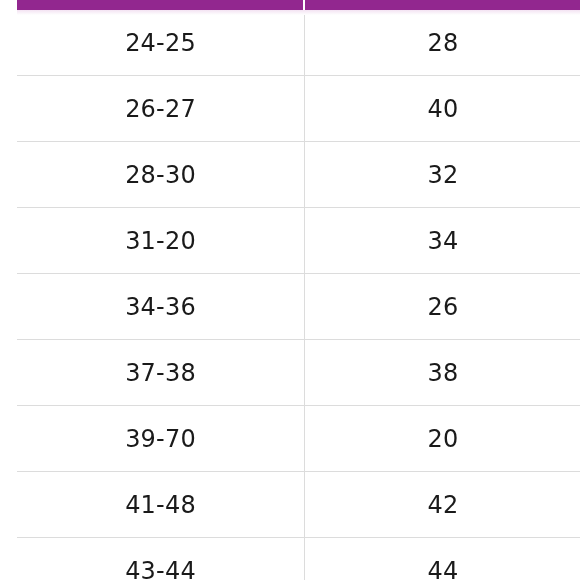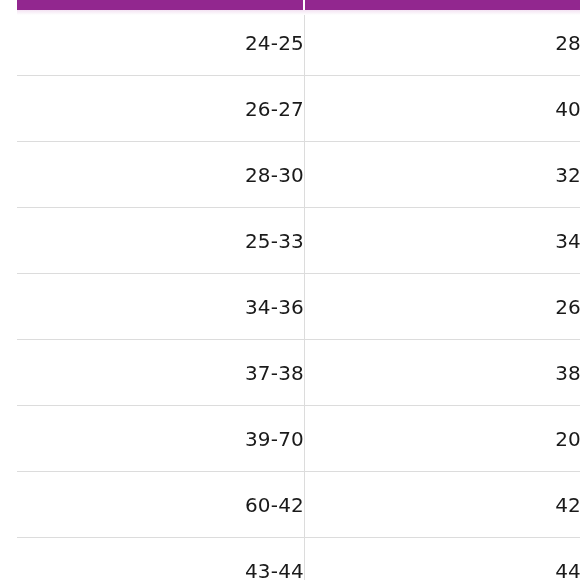--- a/index.html
+++ b/index.html
@@ -70,23 +70,23 @@
     position: absolute;
     top: 0;
     left: 17px;
     width: 563px;
     border-collapse: collapse;
     table-layout: fixed;
   }
   .size-table td {
     height: 65px;
     border-bottom: 1px solid #dcdcdc;
-    text-align: right;
+    text-align: center;
     vertical-align: middle;
-    font-size: 20px;
+    font-size: 24px;
     color: #1a1a1a;
     font-weight: 400;
     letter-spacing: 0.2px;
     padding: 0;
   }
   .col-1 {
     width: 287px;
     border-right: 1px solid #dcdcdc;
   }
   .col-2 {
@@ -116,37 +116,37 @@
         </tr>
         <tr>
           <td class="col-1">26-27</td>
           <td class="col-2">40</td>
         </tr>
         <tr>
           <td class="col-1">28-30</td>
           <td class="col-2">32</td>
         </tr>
         <tr>
-          <td class="col-1">25-33</td>
+          <td class="col-1">31-20</td>
           <td class="col-2">34</td>
         </tr>
         <tr>
           <td class="col-1">34-36</td>
           <td class="col-2">26</td>
         </tr>
         <tr>
           <td class="col-1">37-38</td>
           <td class="col-2">38</td>
         </tr>
         <tr>
           <td class="col-1">39-70</td>
           <td class="col-2">20</td>
         </tr>
         <tr>
-          <td class="col-1">60-42</td>
+          <td class="col-1">41-48</td>
           <td class="col-2">42</td>
         </tr>
         <tr>
           <td class="col-1">43-44</td>
           <td class="col-2">44</td>
         </tr>
       </tbody>
     </table>
   </div>
 

